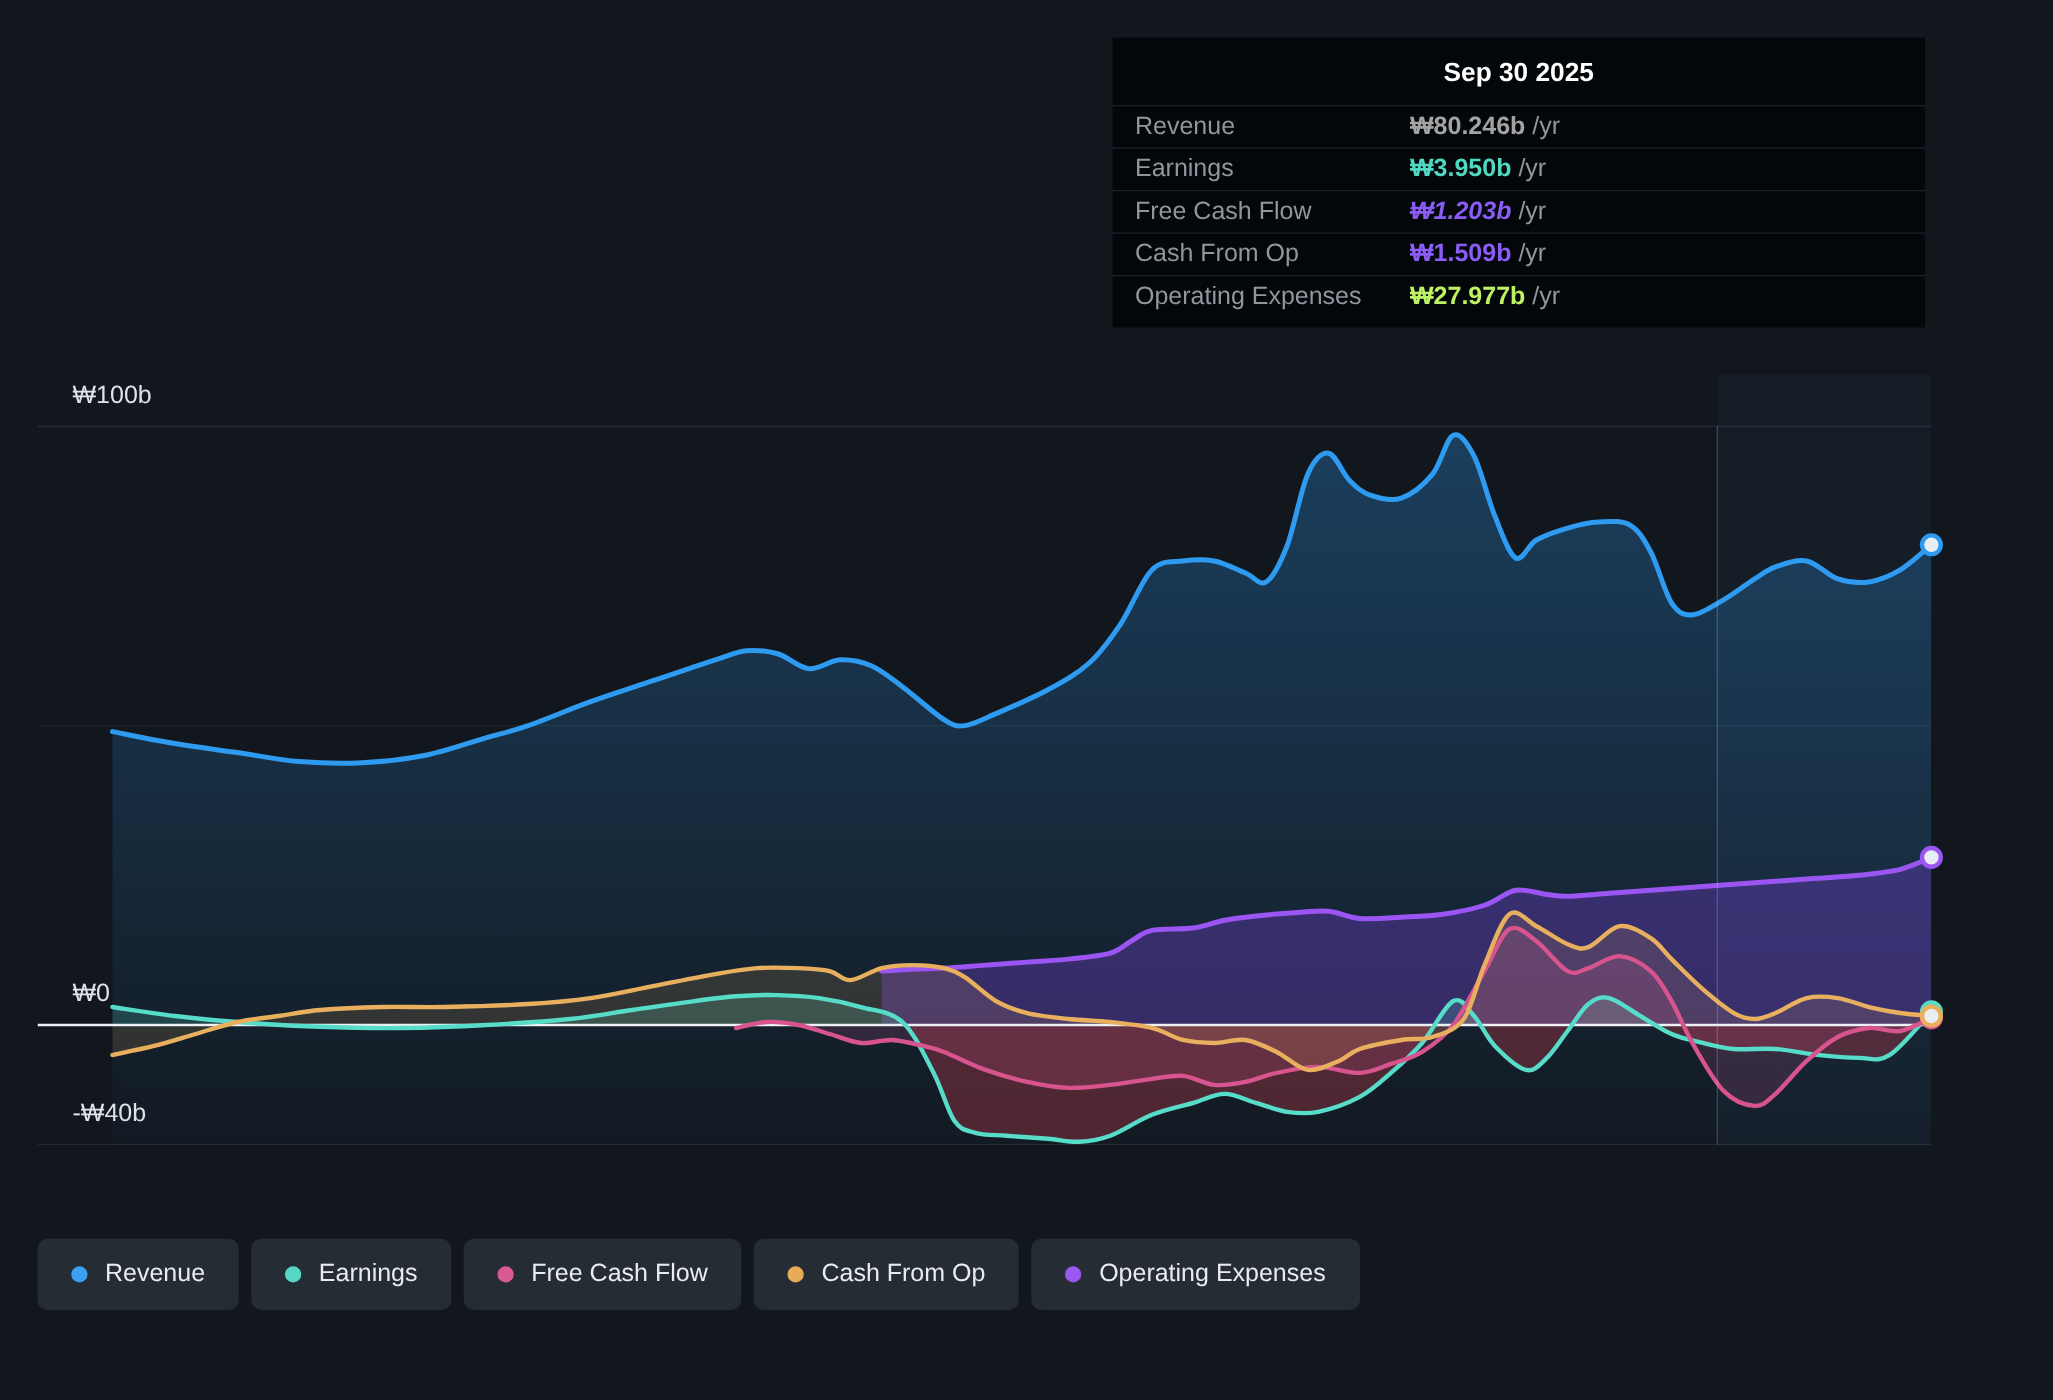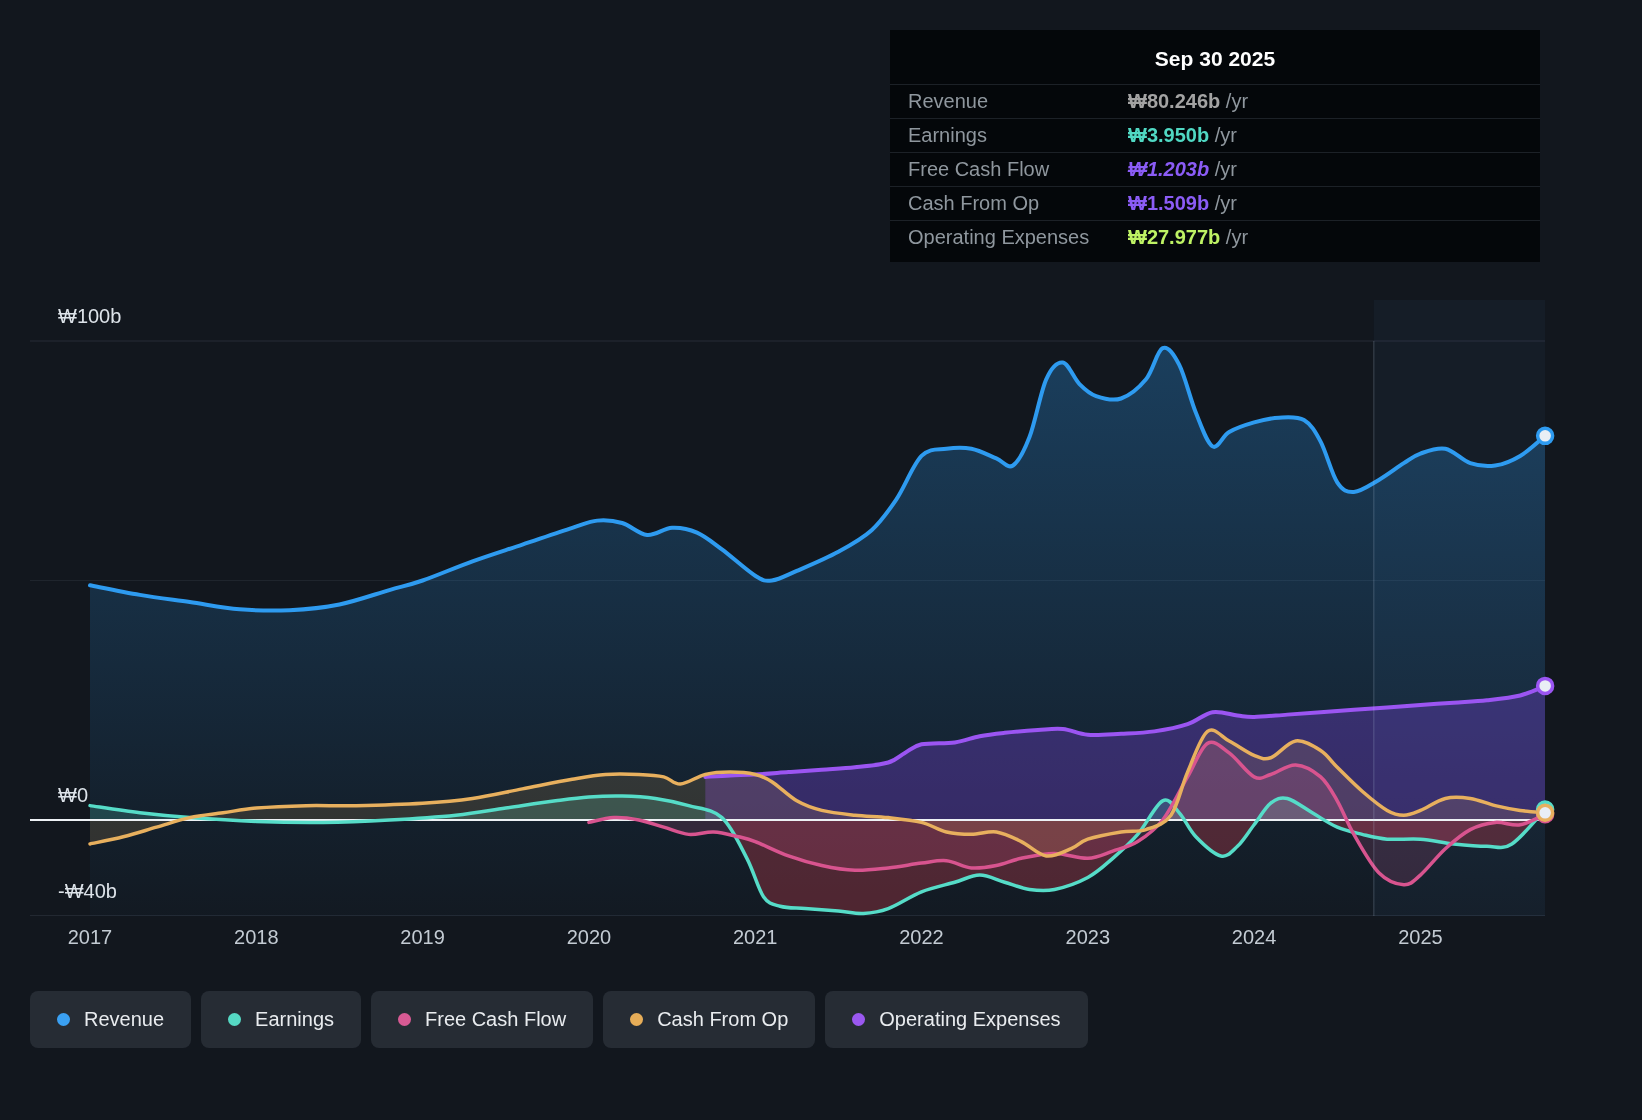--- a/index.html
+++ b/index.html
@@ -77,31 +77,20 @@
       <circle cx="1545.125" cy="809.462" r="7.5" fill="#e9eef5" stroke="#56dcc8" stroke-width="3.5"></circle>
       <circle cx="1545.125" cy="814.252" r="7.5" fill="#e9eef5" stroke="#d8548f" stroke-width="3.5"></circle>
       <circle cx="1545.125" cy="812.815" r="7.5" fill="#e9eef5" stroke="#e8b05e" stroke-width="3.5"></circle>
     </svg>
 
   <div id="ylabels">
       <div class="ylabel" style="top: 304px;">₩100b</div>
       <div class="ylabel" style="top: 783px;">₩0</div>
       <div class="ylabel" style="top: 878.8px;">-₩40b</div>
     </div>
-  <div id="xlabels">
-      <span class="xlabel" style="left: 45px;">2017</span>
-      <span class="xlabel" style="left: 211.3px;">2018</span>
-      <span class="xlabel" style="left: 377.6px;">2019</span>
-      <span class="xlabel" style="left: 543.9px;">2020</span>
-      <span class="xlabel" style="left: 710.2px;">2021</span>
-      <span class="xlabel" style="left: 876.5px;">2022</span>
-      <span class="xlabel" style="left: 1042.8px;">2023</span>
-      <span class="xlabel" style="left: 1209.1px;">2024</span>
-      <span class="xlabel" style="left: 1375.4px;">2025</span>
-    </div>
 
   <div class="tooltip">
     <div class="tt-title">Sep 30 2025</div>
 
     <div class="tt-row sep">
       <span class="tt-label">Revenue</span>
       <span class="tt-val"><b style="color: #a3a3a3;">₩80.246b</b><span class="tt-unit"> /yr</span></span>
     </div>
 
     <div class="tt-row sep">

